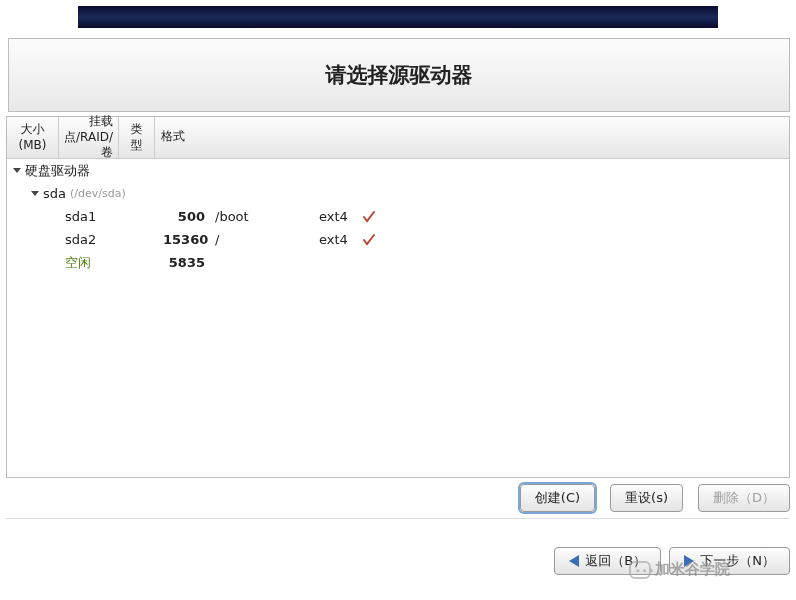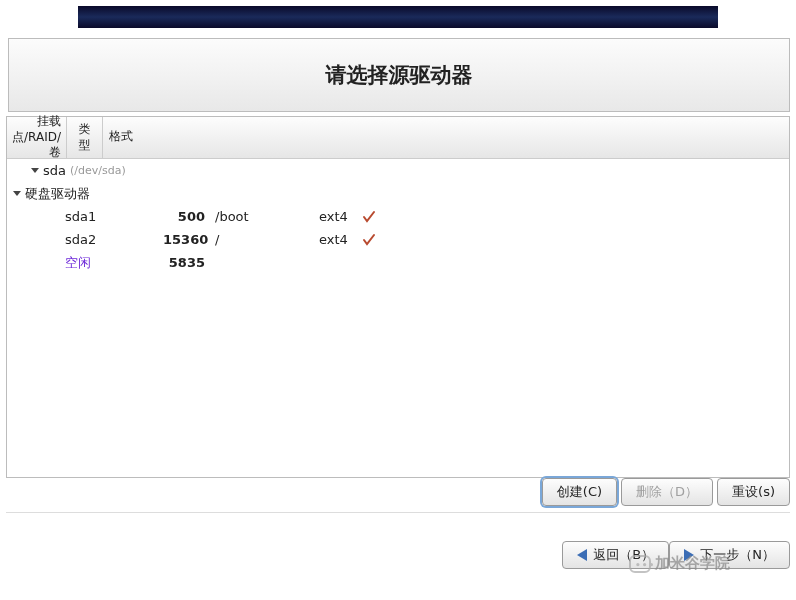--- a/index.html
+++ b/index.html
@@ -79,32 +79,33 @@
       width: 0; height: 0; display: inline-block;
       border-left: 4px solid transparent;
       border-right: 4px solid transparent;
       border-top: 5px solid #444;
       margin-right: 4px;
     }
     .indent-0 { padding-left: 6px; }
     .indent-1 { padding-left: 24px; }
     .indent-2 { padding-left: 58px; }
     .devpath { color: #999; font-size: 11px; margin-left: 4px; }
-    .free { color: #6d28d9; }
+    .free { color: #4d7c0f; }
     .check-svg { width: 16px; height: 16px; }
     .btn-row {
-      margin: 0 6px 0 6px;
+      margin: 6px 6px 0 6px;
       display: flex;
       justify-content: flex-end;
-      gap: 4px;
+      gap: 15px;
     }
     .btn-row-nav {
       margin: 28px 6px 0 6px;
       display: flex;
       justify-content: flex-end;
+      gap: 8px;
       position: relative;
     }
     .divider {
       margin: 6px 6px 0 6px;
       height: 0;
       border-top: 1px solid #ddd;
     }
     button {
       font-family: inherit;
       font-size: 13px;
@@ -170,38 +171,39 @@
 <body>
 
 <div class="top-banner"></div>
 
 <div class="title-panel">
   <h1>请选择源驱动器</h1>
 </div>
 
 <div class="table-panel">
   <div class="thead">
+    <div class="th size">大小(MB)</div>
     <div class="th mount">挂载点/RAID/卷</div>
     <div class="th type">类型</div>
     <div class="th format">格式</div>
   </div>
   <div class="tbody">
 
     <div class="row">
+      <div class="cell device indent-0">
+        <span class="expander"></span>
+        <span>硬盘驱动器</span>
+      </div>
+    </div>
+
+    <div class="row">
       <div class="cell device indent-1">
         <span class="expander"></span>
         <span>sda</span>
         <span class="devpath">(/dev/sda)</span>
-      </div>
-    </div>
-
-    <div class="row">
-      <div class="cell device indent-0">
-        <span class="expander"></span>
-        <span>硬盘驱动器</span>
       </div>
     </div>
 
     <div class="row">
       <div class="cell device indent-2">sda1</div>
       <div class="cell size">500</div>
       <div class="cell mount">/boot</div>
       <div class="cell type">ext4</div>
       <div class="cell format">
         <svg class="check-svg" viewBox="0 0 16 16">
@@ -228,22 +230,22 @@
       <div class="cell mount"></div>
       <div class="cell type"></div>
       <div class="cell format"></div>
     </div>
 
   </div>
 </div>
 
 <div class="btn-row">
   <button class="highlight">创建(C)</button>
+  <button>重设(s)</button>
   <button disabled="">删除（D）</button>
-  <button>重设(s)</button>
 </div>
 
 <div class="divider"></div>
 
 <div class="btn-row-nav">
   <button>
     <span class="arrow-left"></span>
     <span>返回（B）</span>
   </button>
   <button>

